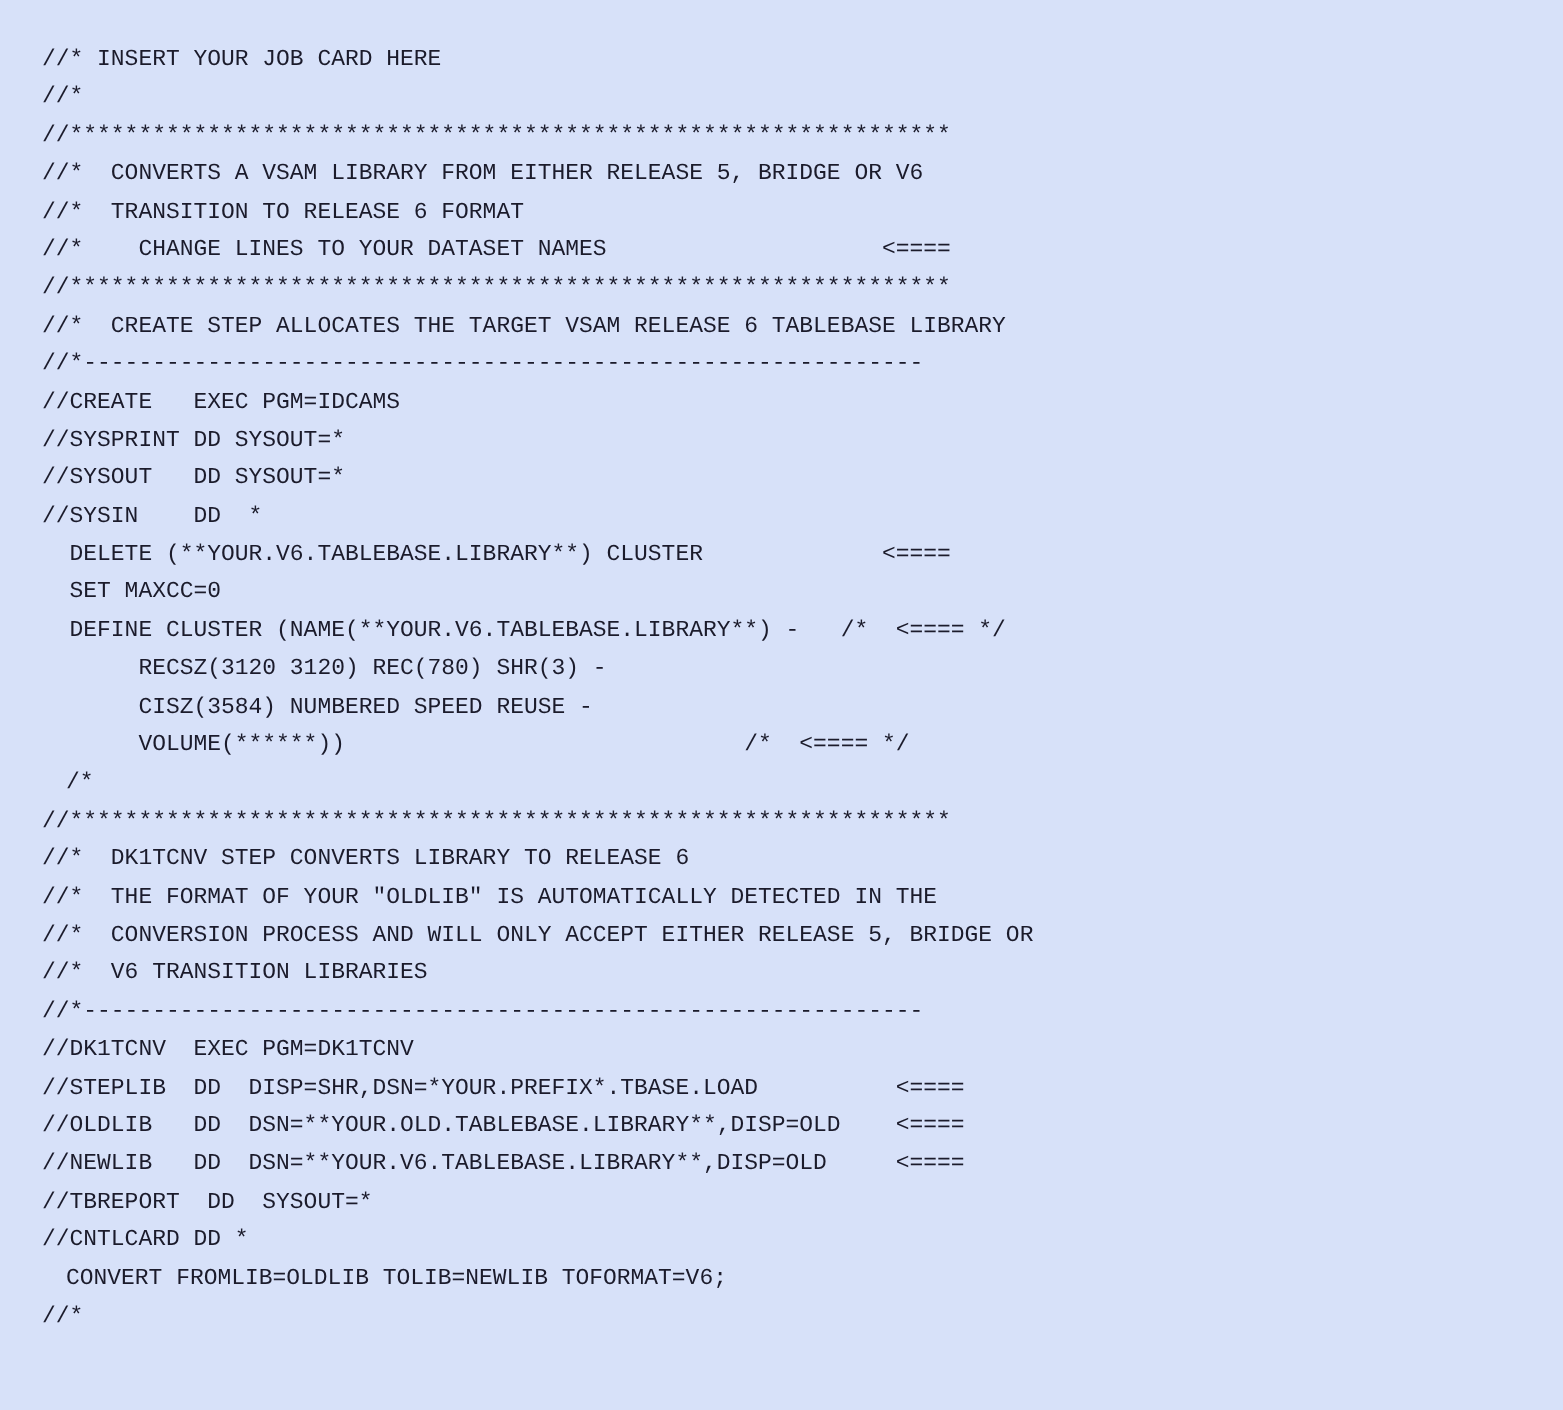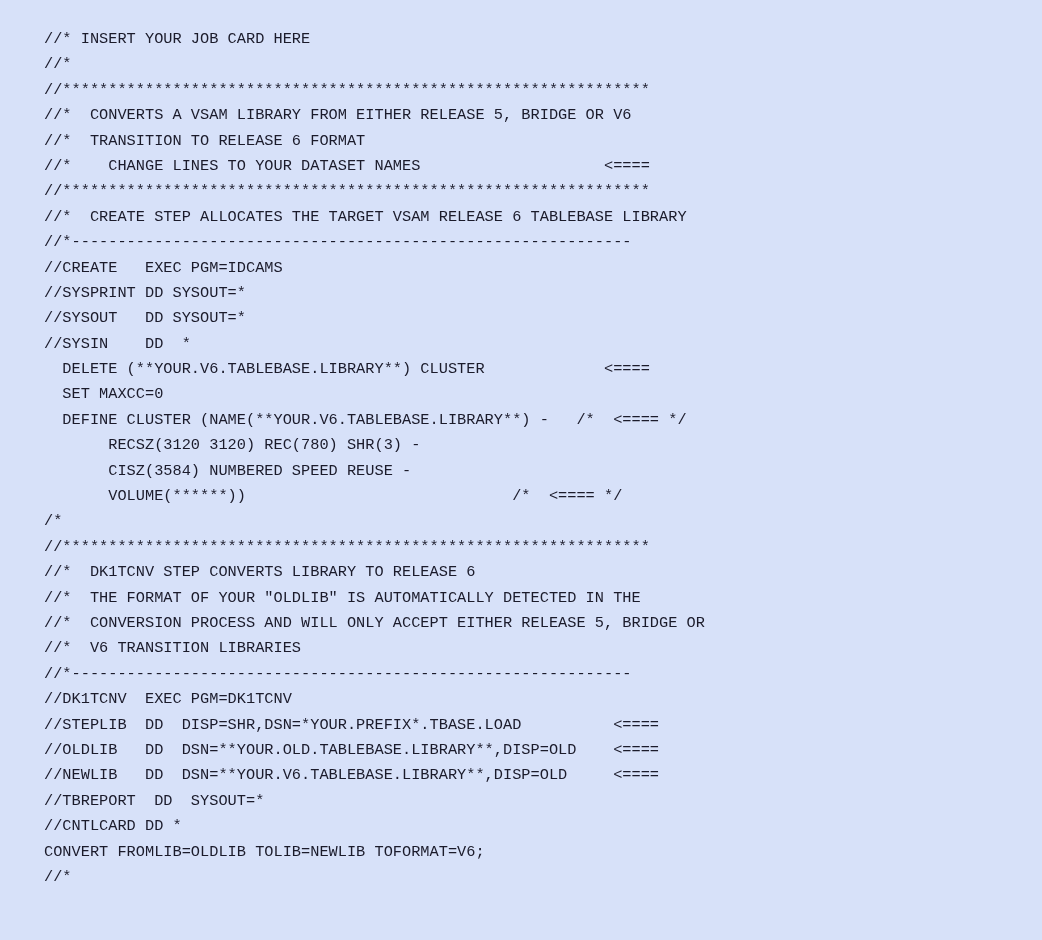--- a/index.html
+++ b/index.html
@@ -25,21 +25,21 @@
     background: #d7e1f9;
   }
   .code-line {
     display: block;
     height: 25.4px;
     line-height: 25.4px;
     font-size: 15.3px;
     letter-spacing: 0px;
     color: #1b1b2b;
     white-space: pre;
-    padding-left: 44px;
+    padding-left: 28px;
     margin: 0;
     font-family: "Liberation Mono", "DejaVu Sans Mono", monospace;
   }
   .code-line.flush {
     padding-left: 44px;
   }
   .code-line::after {
     content: "";
   }
 </style>

